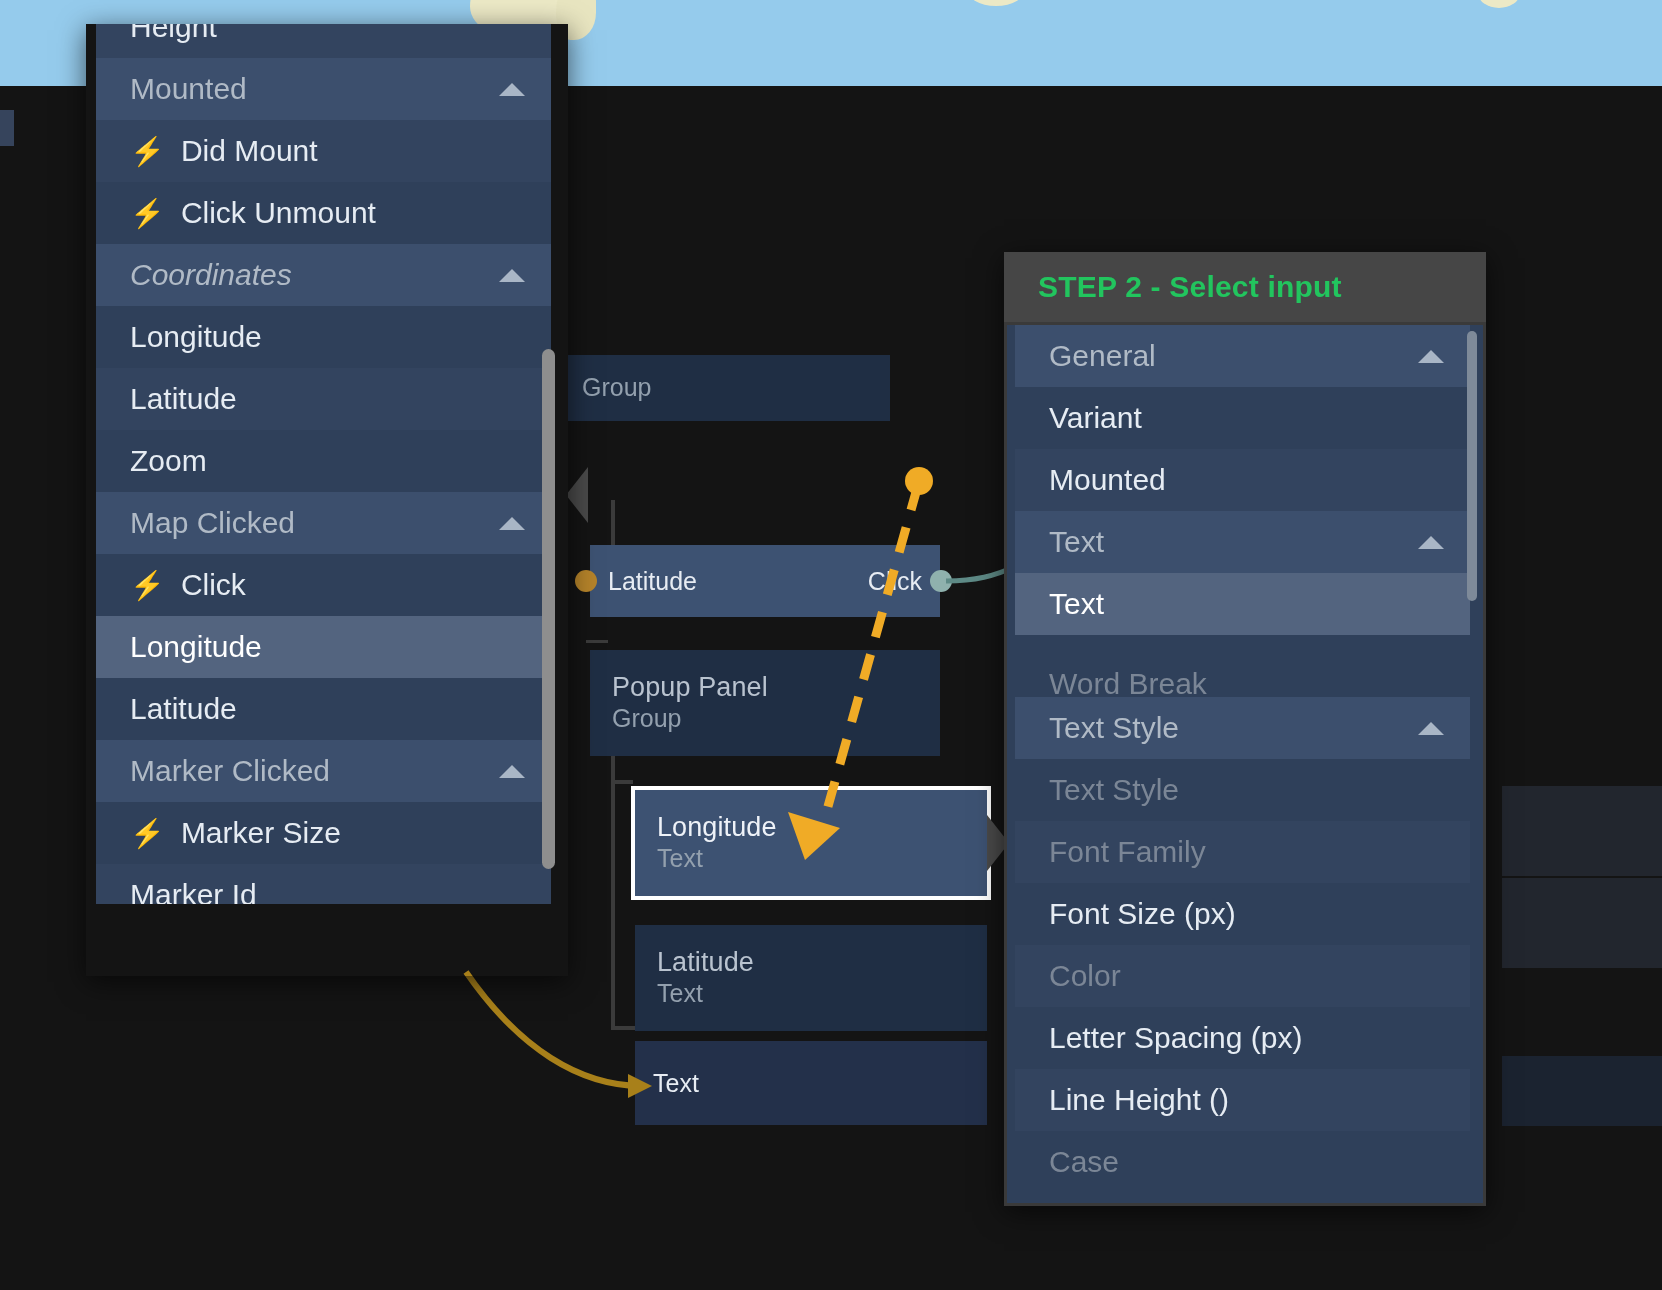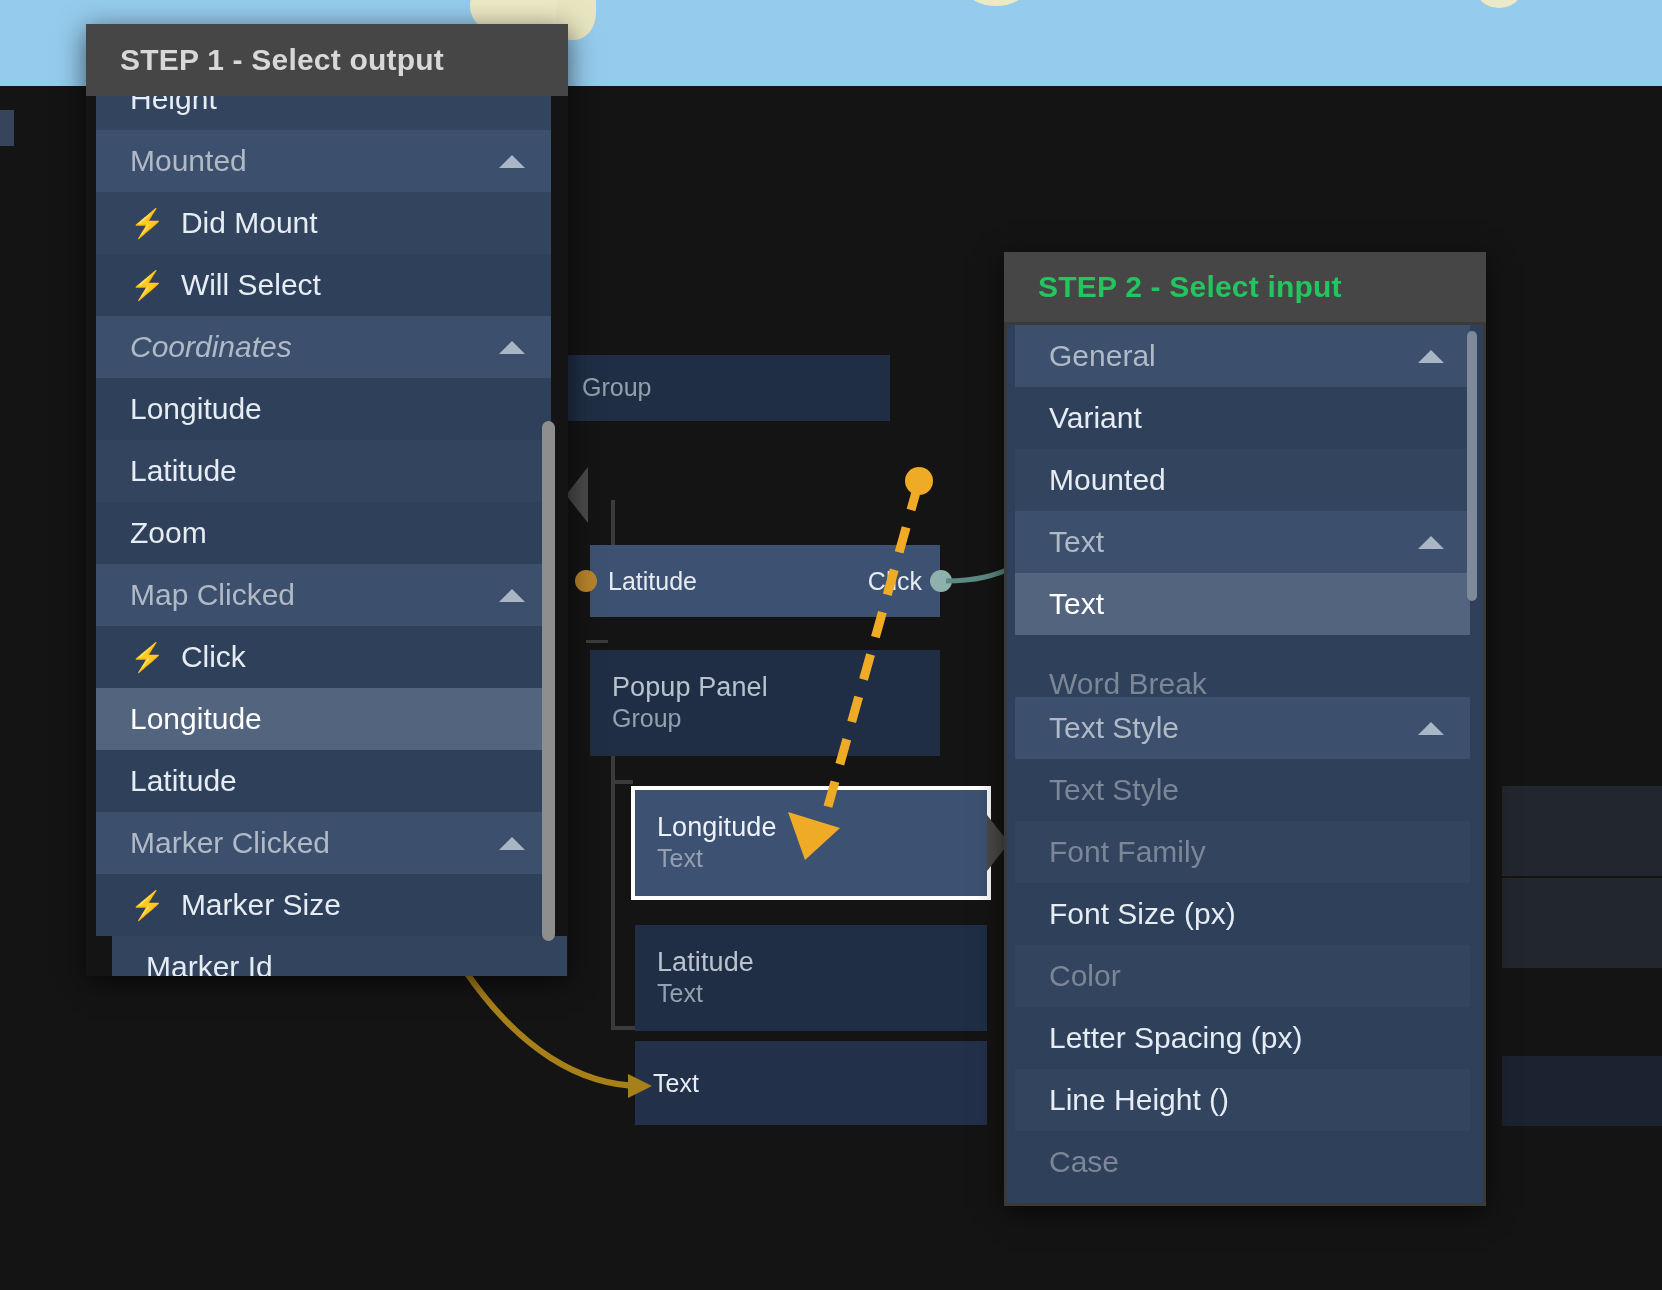--- a/index.html
+++ b/index.html
@@ -167,21 +167,20 @@
 
     <path d="M 918 485 L 820 835" stroke="#f0ab26" stroke-width="9" fill="none" stroke-dasharray="26 18" stroke-linecap="butt"></path>
     <polygon points="805,860 788,812 840,828" fill="#f0ab26"></polygon>
 
     <path d="M 466 972 C 520 1050 580 1085 640 1086" stroke="#a8801a" stroke-width="6" fill="none"></path>
     <polygon points="652,1086 628,1074 628,1098" fill="#a8801a"></polygon>
   </svg>
   <div class="dot-orange" style="left:905px; top:467px;"></div>
 
   <div class="popup" id="step1" style="left:86px; top:24px; width:482px; height:952px;">
-    <div class="popup-header" style="height:72px;">STEP 1 - Select output</div>
     <div class="popup-body" id="step1-body" style="height:880px; background:#141414;">
       <div id="step1-list" style="position:absolute; left:10px; top:-28px; width:455px;">
           <div class="opt leaf" style="position: absolute; left: 0px; top: 0px; width: 455px; height: 62px;">
             <span style="display: flex; align-items: center;">
               <span>Height</span>
             </span>
           </div>
           <div class="opt group" style="position: absolute; left: 0px; top: 62px; width: 455px; height: 62px;">
             <span style="display: flex; align-items: center;">
               <span>Mounted</span>
@@ -190,21 +189,21 @@
           </div>
           <div class="opt leaf" style="position: absolute; left: 0px; top: 124px; width: 455px; height: 62px;">
             <span style="display: flex; align-items: center;">
               <span class="bolt">⚡</span>
               <span>Did Mount</span>
             </span>
           </div>
           <div class="opt leaf-alt" style="position: absolute; left: 0px; top: 186px; width: 455px; height: 62px;">
             <span style="display: flex; align-items: center;">
               <span class="bolt">⚡</span>
-              <span>Will Select</span>
+              <span>Click Unmount</span>
             </span>
           </div>
           <div class="opt group" style="position: absolute; left: 0px; top: 248px; width: 455px; height: 62px; font-style: italic;">
             <span style="display: flex; align-items: center;">
               <span>Coordinates</span>
             </span>
             <span class="caret-up"></span>
           </div>
           <div class="opt leaf-alt" style="position: absolute; left: 0px; top: 310px; width: 455px; height: 62px;">
             <span style="display: flex; align-items: center;">
@@ -248,21 +247,21 @@
               <span>Marker Clicked</span>
             </span>
             <span class="caret-up"></span>
           </div>
           <div class="opt leaf-alt" style="position: absolute; left: 0px; top: 806px; width: 455px; height: 62px;">
             <span style="display: flex; align-items: center;">
               <span class="bolt">⚡</span>
               <span>Marker Size</span>
             </span>
           </div>
-          <div class="opt leaf" style="position: absolute; left: 16px; top: 868px; width: 455px; height: 62px;">
+          <div class="opt leaf" style="position: absolute; left: 0px; top: 868px; width: 455px; height: 62px;">
             <span style="display: flex; align-items: center;">
               <span>Marker Id</span>
             </span>
           </div>
         </div>
       <div class="scrollbar-thumb" style="left:456px; top:325px; width:13px; height:520px;"></div>
     </div>
   </div>
 
   <div class="popup" id="step2" style="left:1004px; top:252px; width:482px; height:954px;">

